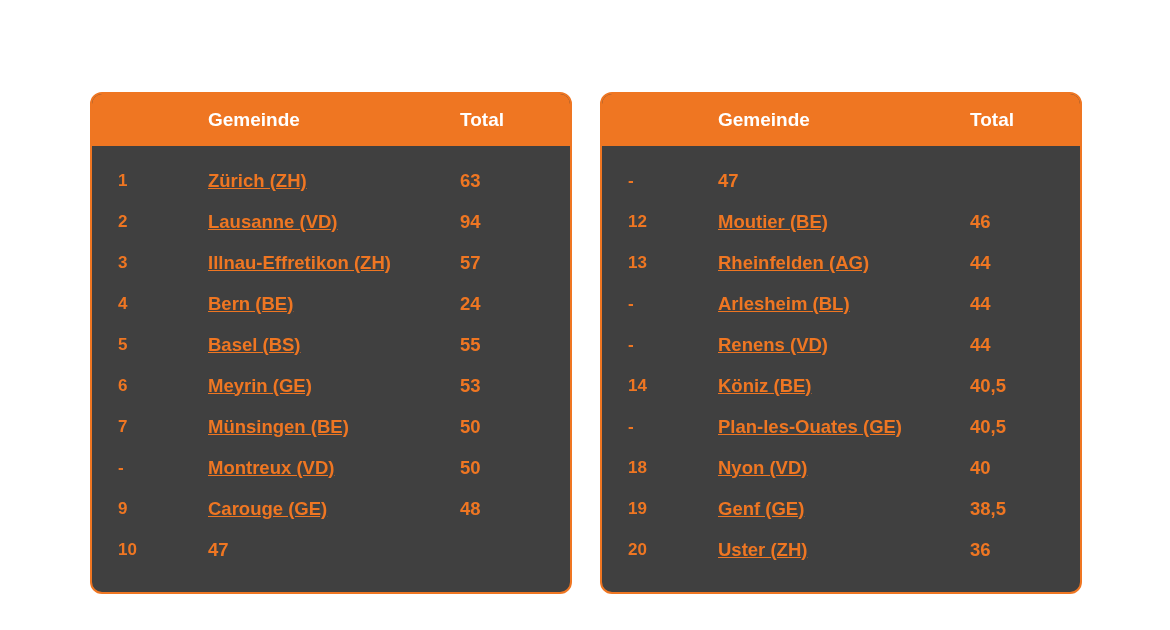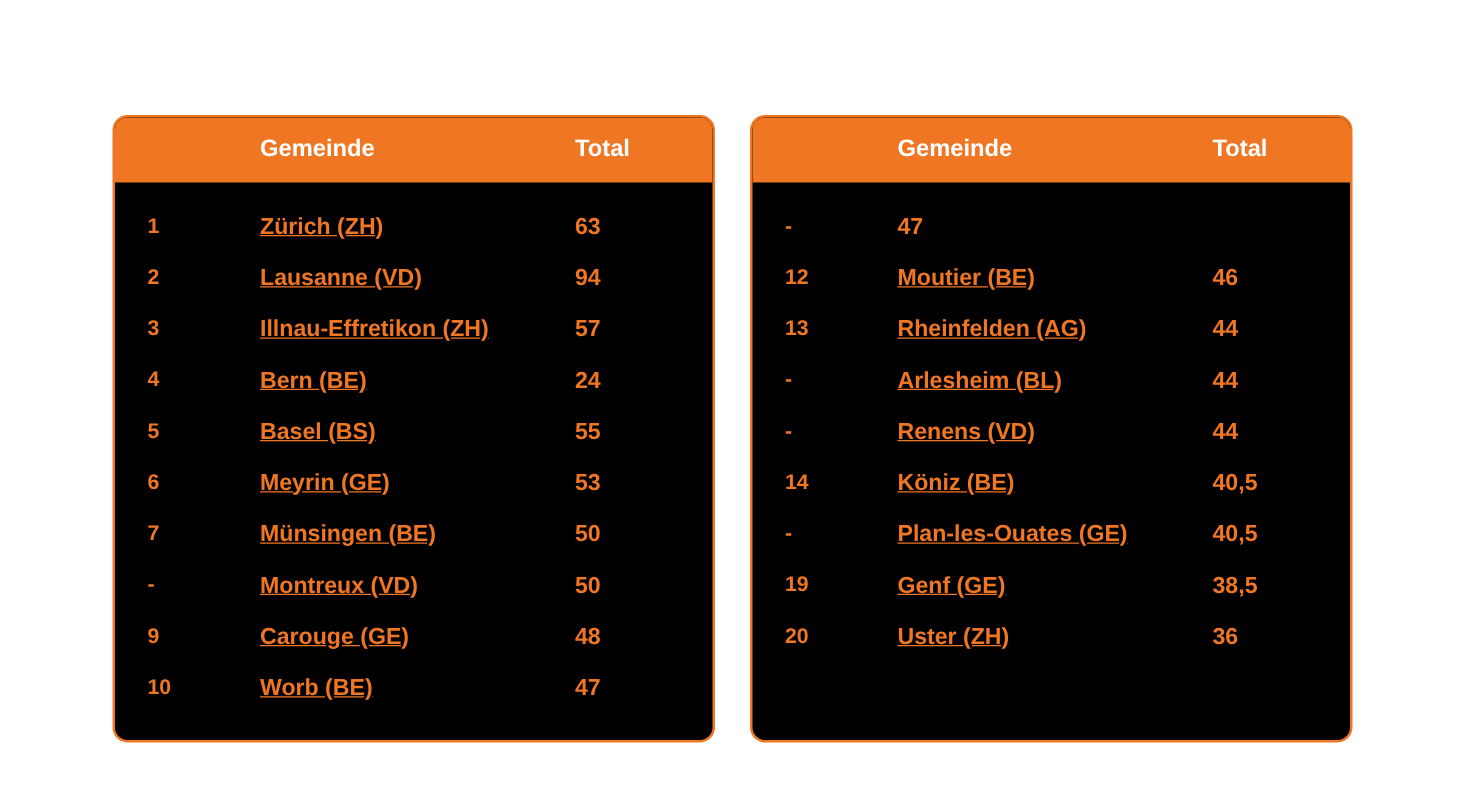--- a/index.html
+++ b/index.html
@@ -22,21 +22,21 @@
     position: absolute;
     left: 90px;
     top: 92px;
     display: flex;
     gap: 28px;
   }
   .rank-table {
     width: 482px;
     border: 2px solid #ef7622;
     border-radius: 12px;
-    background: #000000;
+    background: #404040;
     overflow: hidden;
     box-sizing: border-box;
   }
   .table-head {
     background: #ef7622;
     height: 52px;
     display: flex;
     align-items: center;
     color: #ffffff;
     font-size: 19px;
@@ -130,21 +130,20 @@
           <div class="col-name">Montreux (VD)</div>
           <div class="col-total">50</div>
         </div>
         <div class="row">
           <div class="col-rank">9</div>
           <div class="col-name">Carouge (GE)</div>
           <div class="col-total">48</div>
         </div>
         <div class="row">
           <div class="col-rank">10</div>
-          <div class="col-name">Worb (BE)</div>
           <div class="col-total">47</div>
         </div>
       </div>
     </div>
 
     <div class="rank-table">
       <div class="table-head">
         <div class="col-rank"></div>
         <div class="col-name">Gemeinde</div>
         <div class="col-total">Total</div>
@@ -178,20 +177,25 @@
           <div class="col-rank">14</div>
           <div class="col-name">Köniz (BE)</div>
           <div class="col-total">40,5</div>
         </div>
         <div class="row">
           <div class="col-rank">-</div>
           <div class="col-name">Plan-les-Ouates (GE)</div>
           <div class="col-total">40,5</div>
         </div>
         <div class="row">
+          <div class="col-rank">18</div>
+          <div class="col-name">Nyon (VD)</div>
+          <div class="col-total">40</div>
+        </div>
+        <div class="row">
           <div class="col-rank">19</div>
           <div class="col-name">Genf (GE)</div>
           <div class="col-total">38,5</div>
         </div>
         <div class="row">
           <div class="col-rank">20</div>
           <div class="col-name">Uster (ZH)</div>
           <div class="col-total">36</div>
         </div>
       </div>

